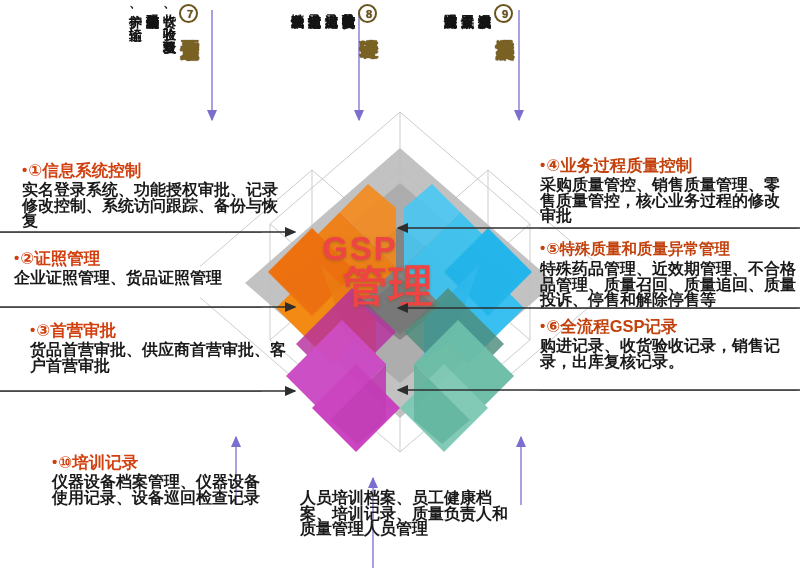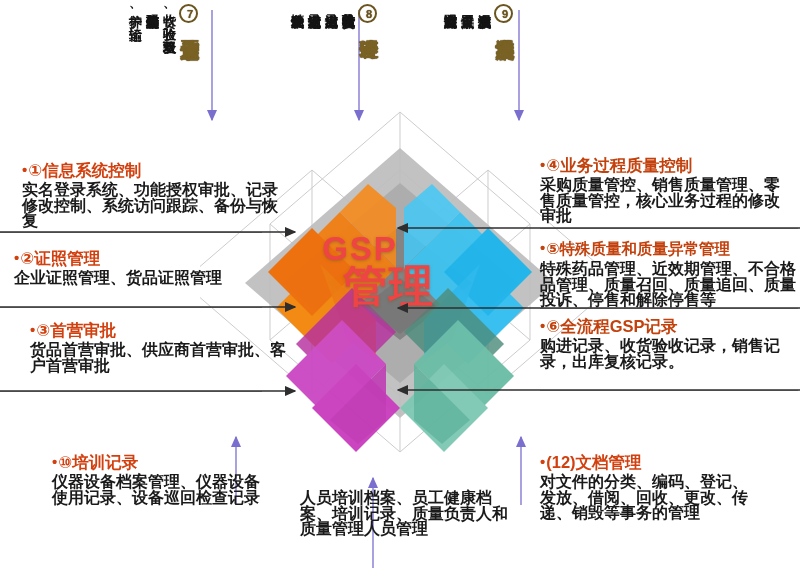--- a/index.html
+++ b/index.html
@@ -246,20 +246,14 @@
     <div class="hd">
       <span class="bullet">•</span><span>⑩</span><span>培训记录</span>
     </div>
     <div class="bd">仪器设备档案管理、仪器设备使用记录、设备巡回检查记录</div>
   </div>
 
   <div class="side-block bottom-mid" style="left:300px;top:488px;width:210px;">
     <div class="bd">人员培训档案、员工健康档案、培训记录、质量负责人和质量管理人员管理</div>
   </div>
 
-  <div class="side-block bottom-right" style="left:540px;top:452px;width:215px;">
-    <div class="hd">
-      <span class="bullet">•</span><span>(12)</span><span>文档管理</span>
-    </div>
-    <div class="bd">对文件的分类、编码、登记、发放、借阅、回收、更改、传递、销毁等事务的管理</div>
-  </div>
 
 </div>
 
 </body></html>

